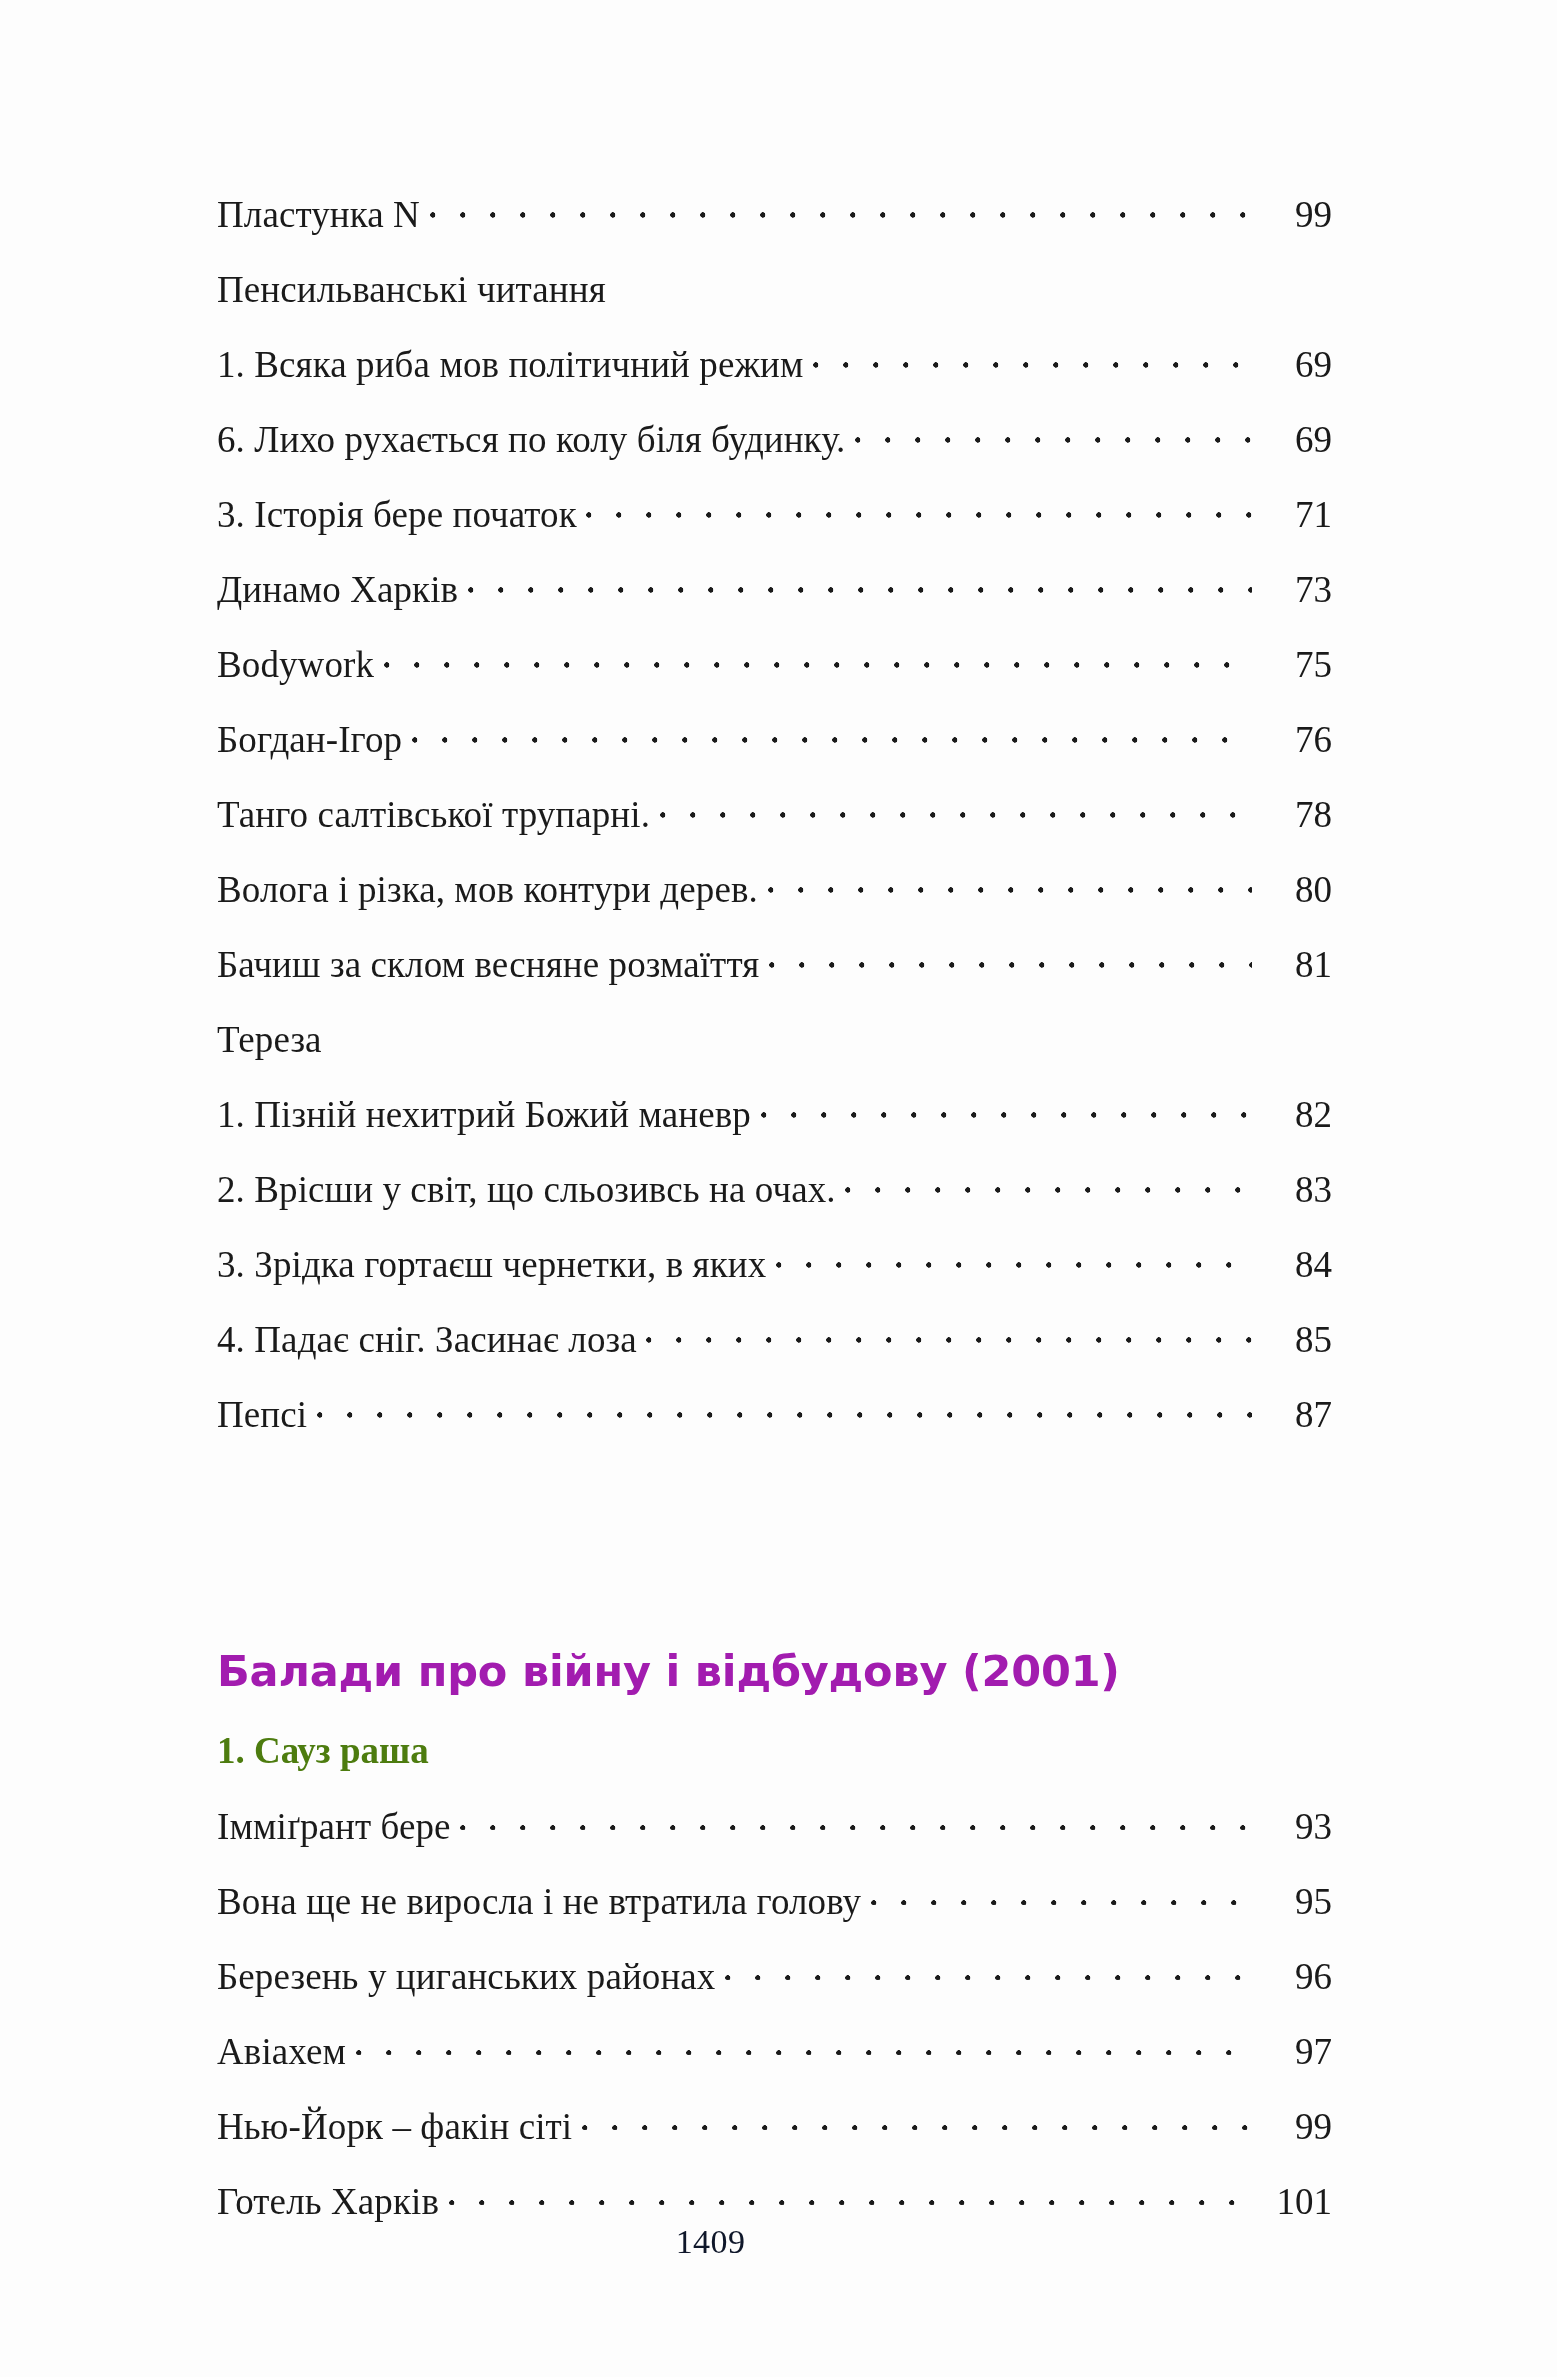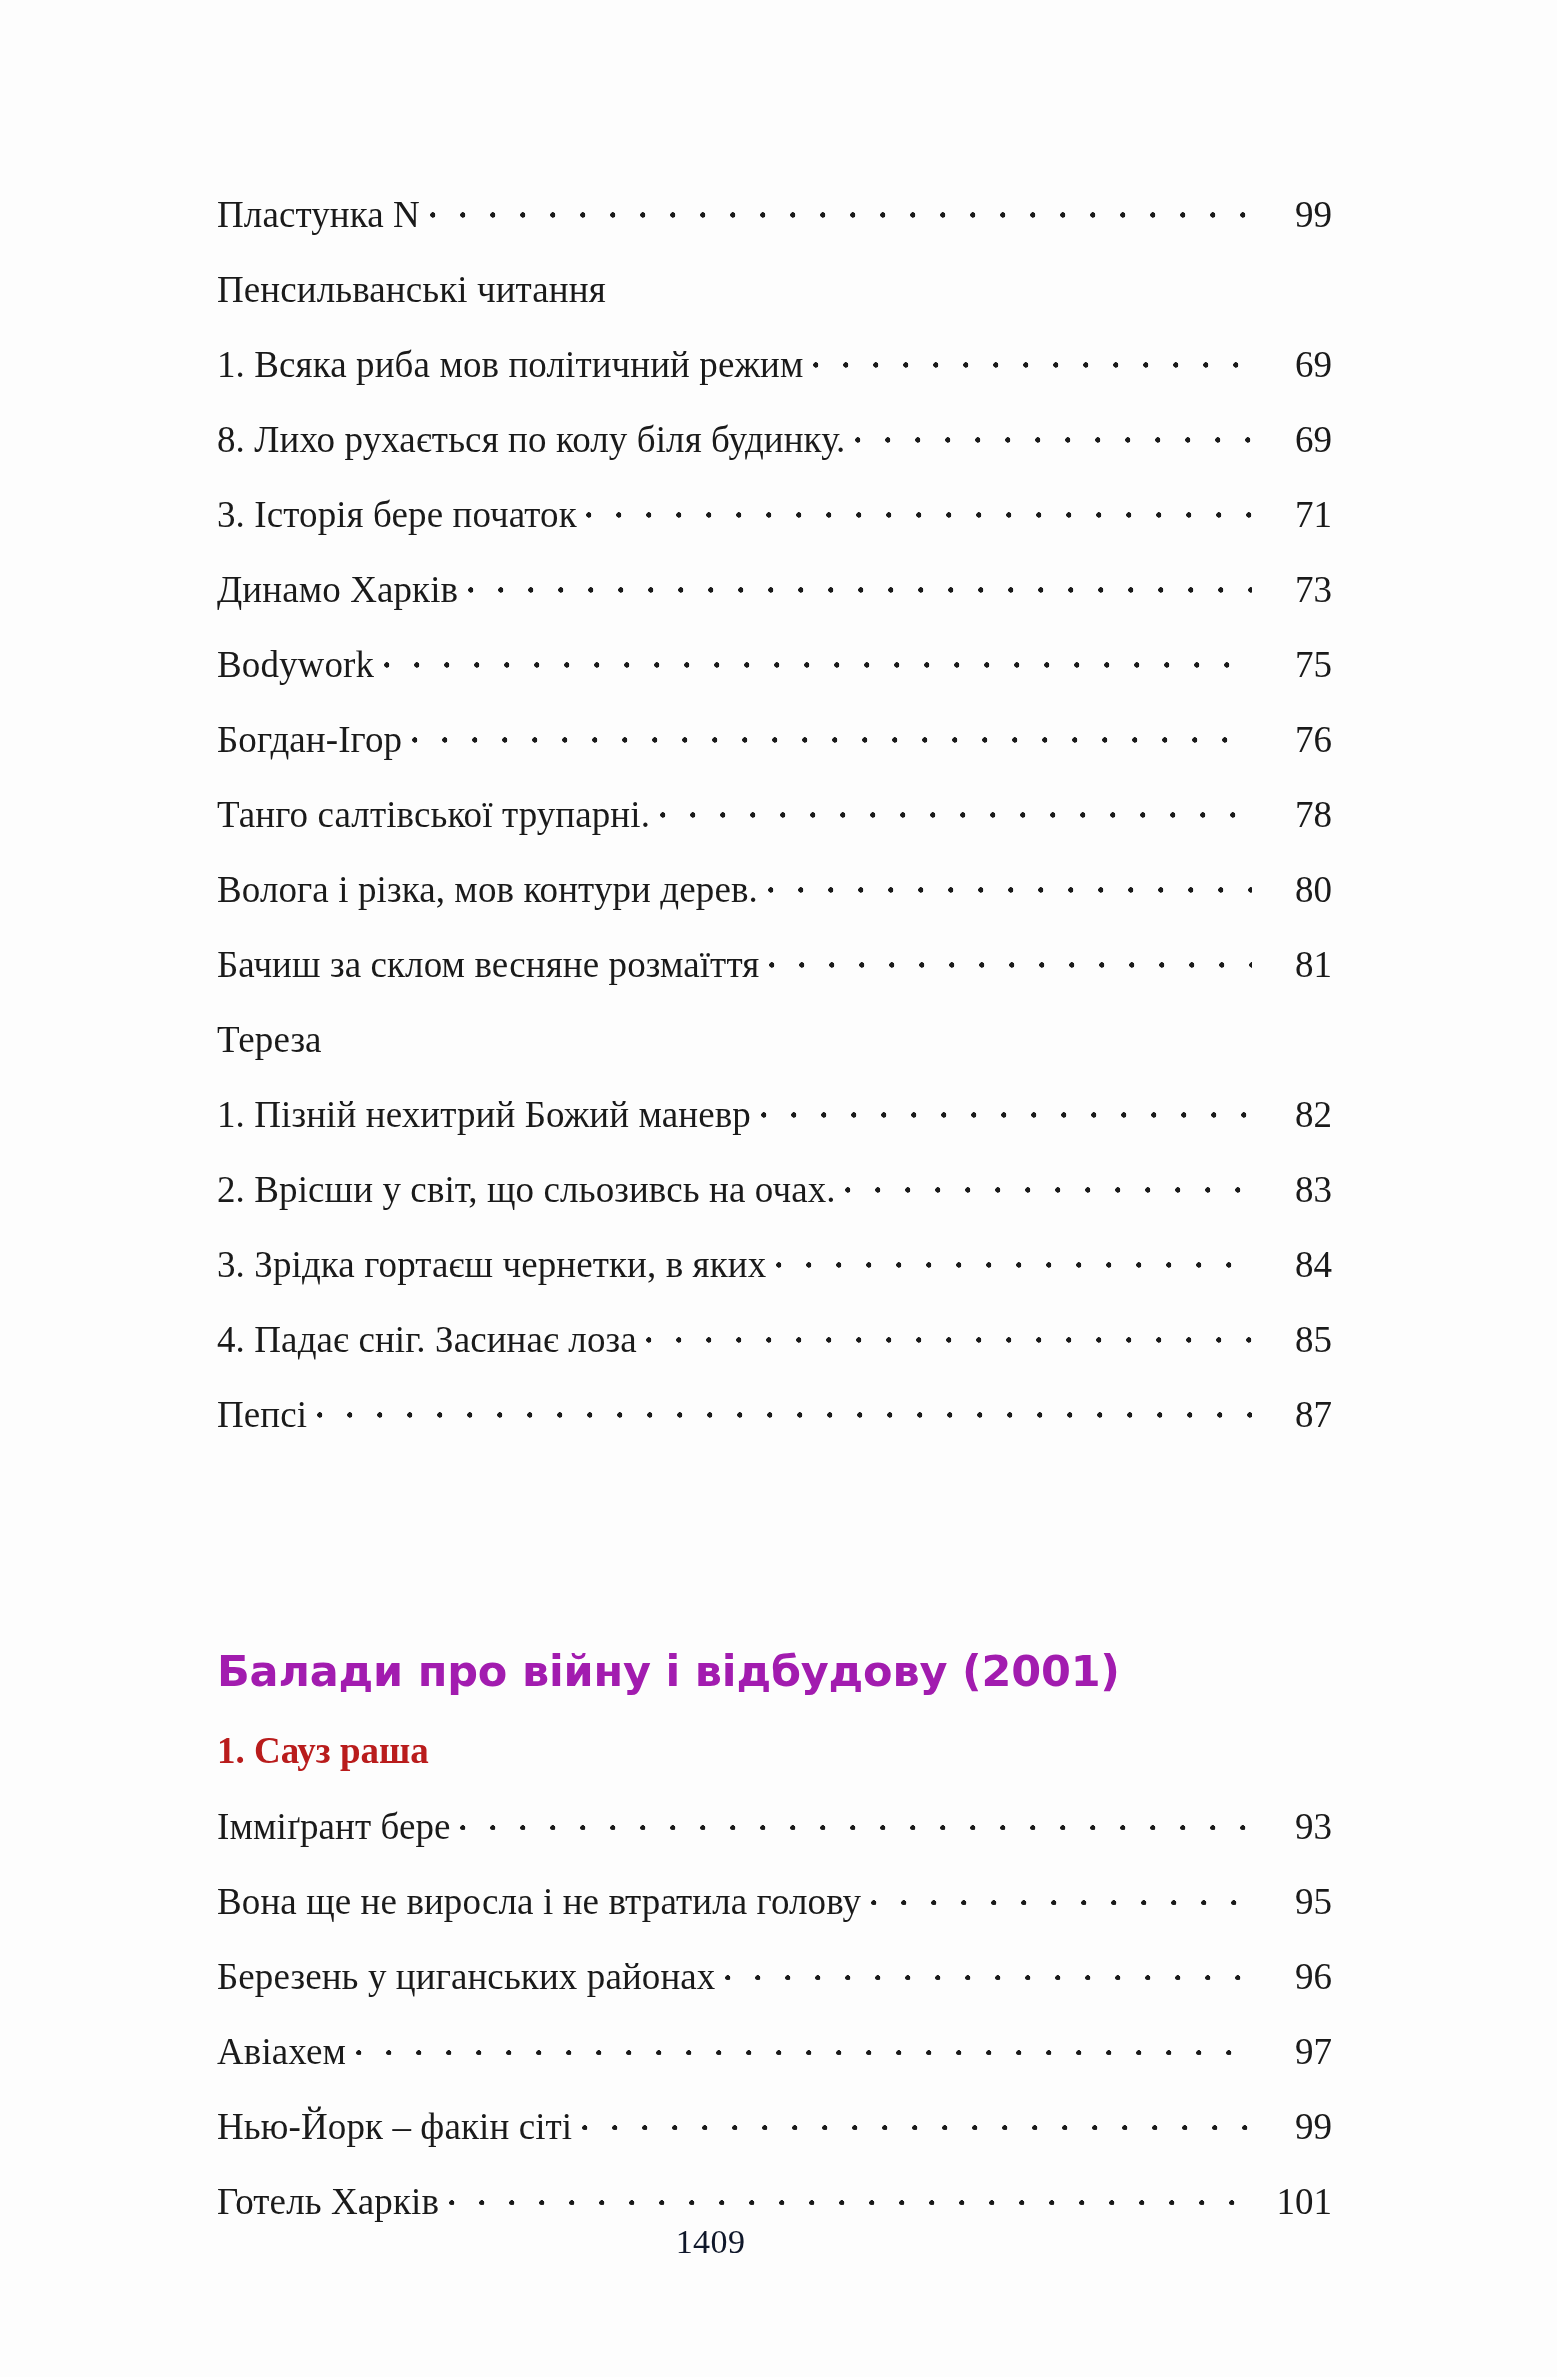--- a/index.html
+++ b/index.html
@@ -98,21 +98,21 @@
     color: #a21caf;
     margin: 0 0 13px 0;
     white-space: nowrap;
   }
 
   .subsection-heading {
     font-family: "Liberation Serif", "DejaVu Serif", serif;
     font-weight: bold;
     font-size: 37px;
     line-height: 70px;
-    color: #b91c1c;
+    color: #4d7c0f;
     margin: 0 0 3.2px 0;
     white-space: nowrap;
   }
 
   .folio {
     position: absolute;
     left: 0;
     right: 0;
     top: 2221px;
     text-align: center;
@@ -140,21 +140,21 @@
           <span class="title">Пенсильванські читання</span>
           <span class="leader"></span>
           <span class="pageno"></span>
         </div>
         <div class="row">
           <span class="title">1. Всяка риба мов політичний режим</span>
           <span class="leader"></span>
           <span class="pageno">69</span>
         </div>
         <div class="row">
-          <span class="title">8. Лихо рухається по колу біля будинку.</span>
+          <span class="title">6. Лихо рухається по колу біля будинку.</span>
           <span class="leader"></span>
           <span class="pageno">69</span>
         </div>
         <div class="row">
           <span class="title">3. Історія бере початок</span>
           <span class="leader"></span>
           <span class="pageno">71</span>
         </div>
         <div class="row">
           <span class="title">Динамо Харків</span>

